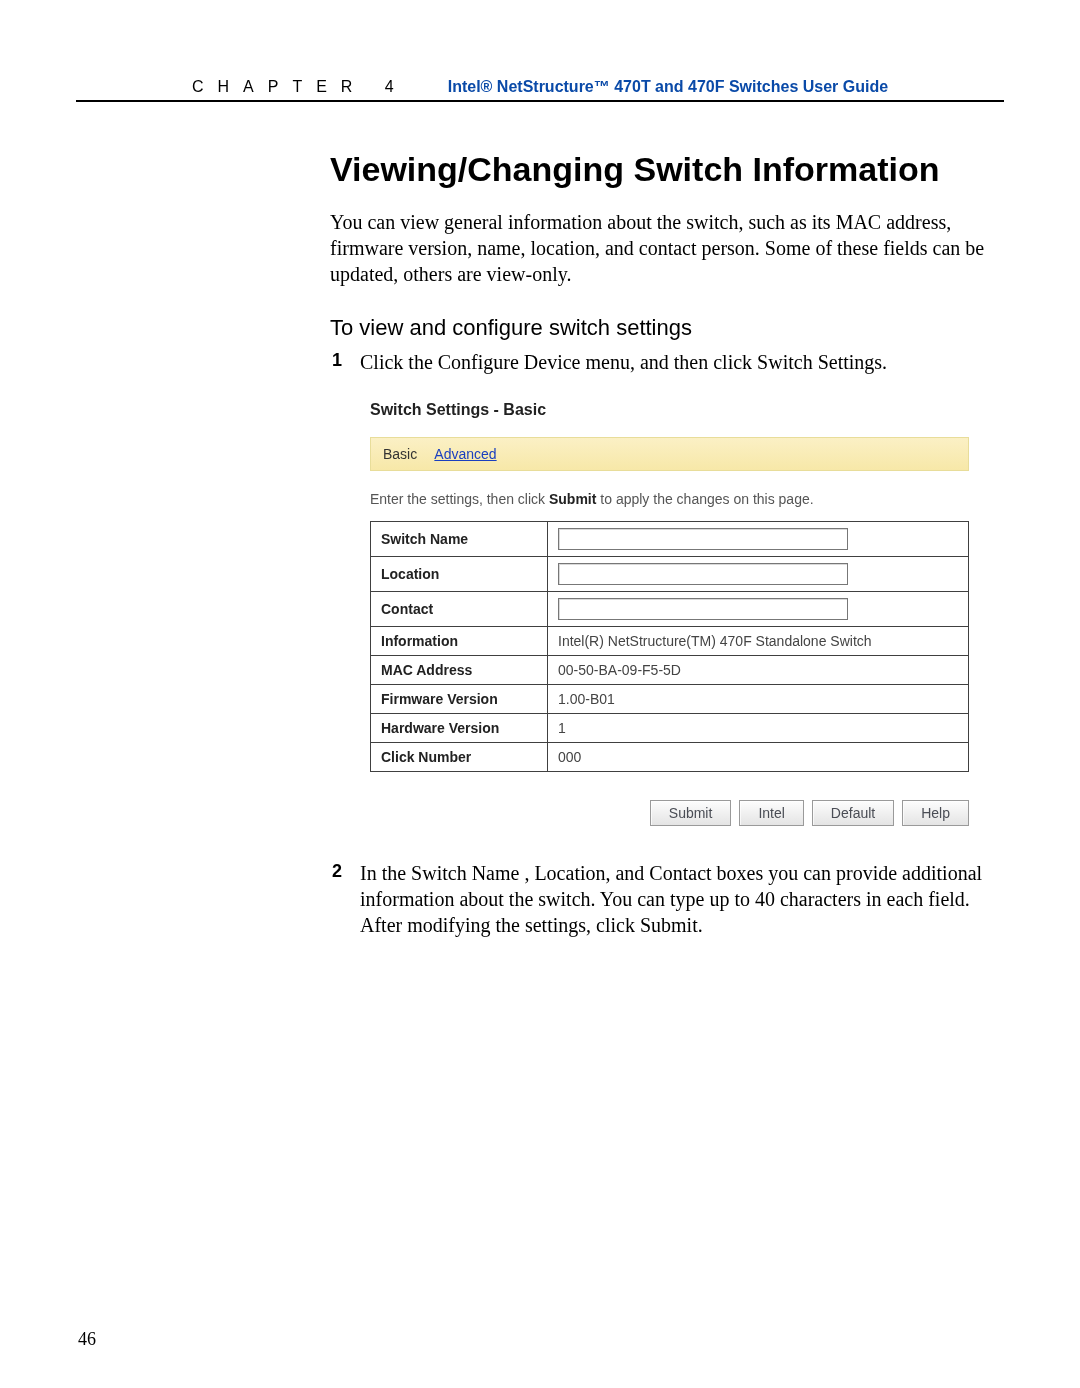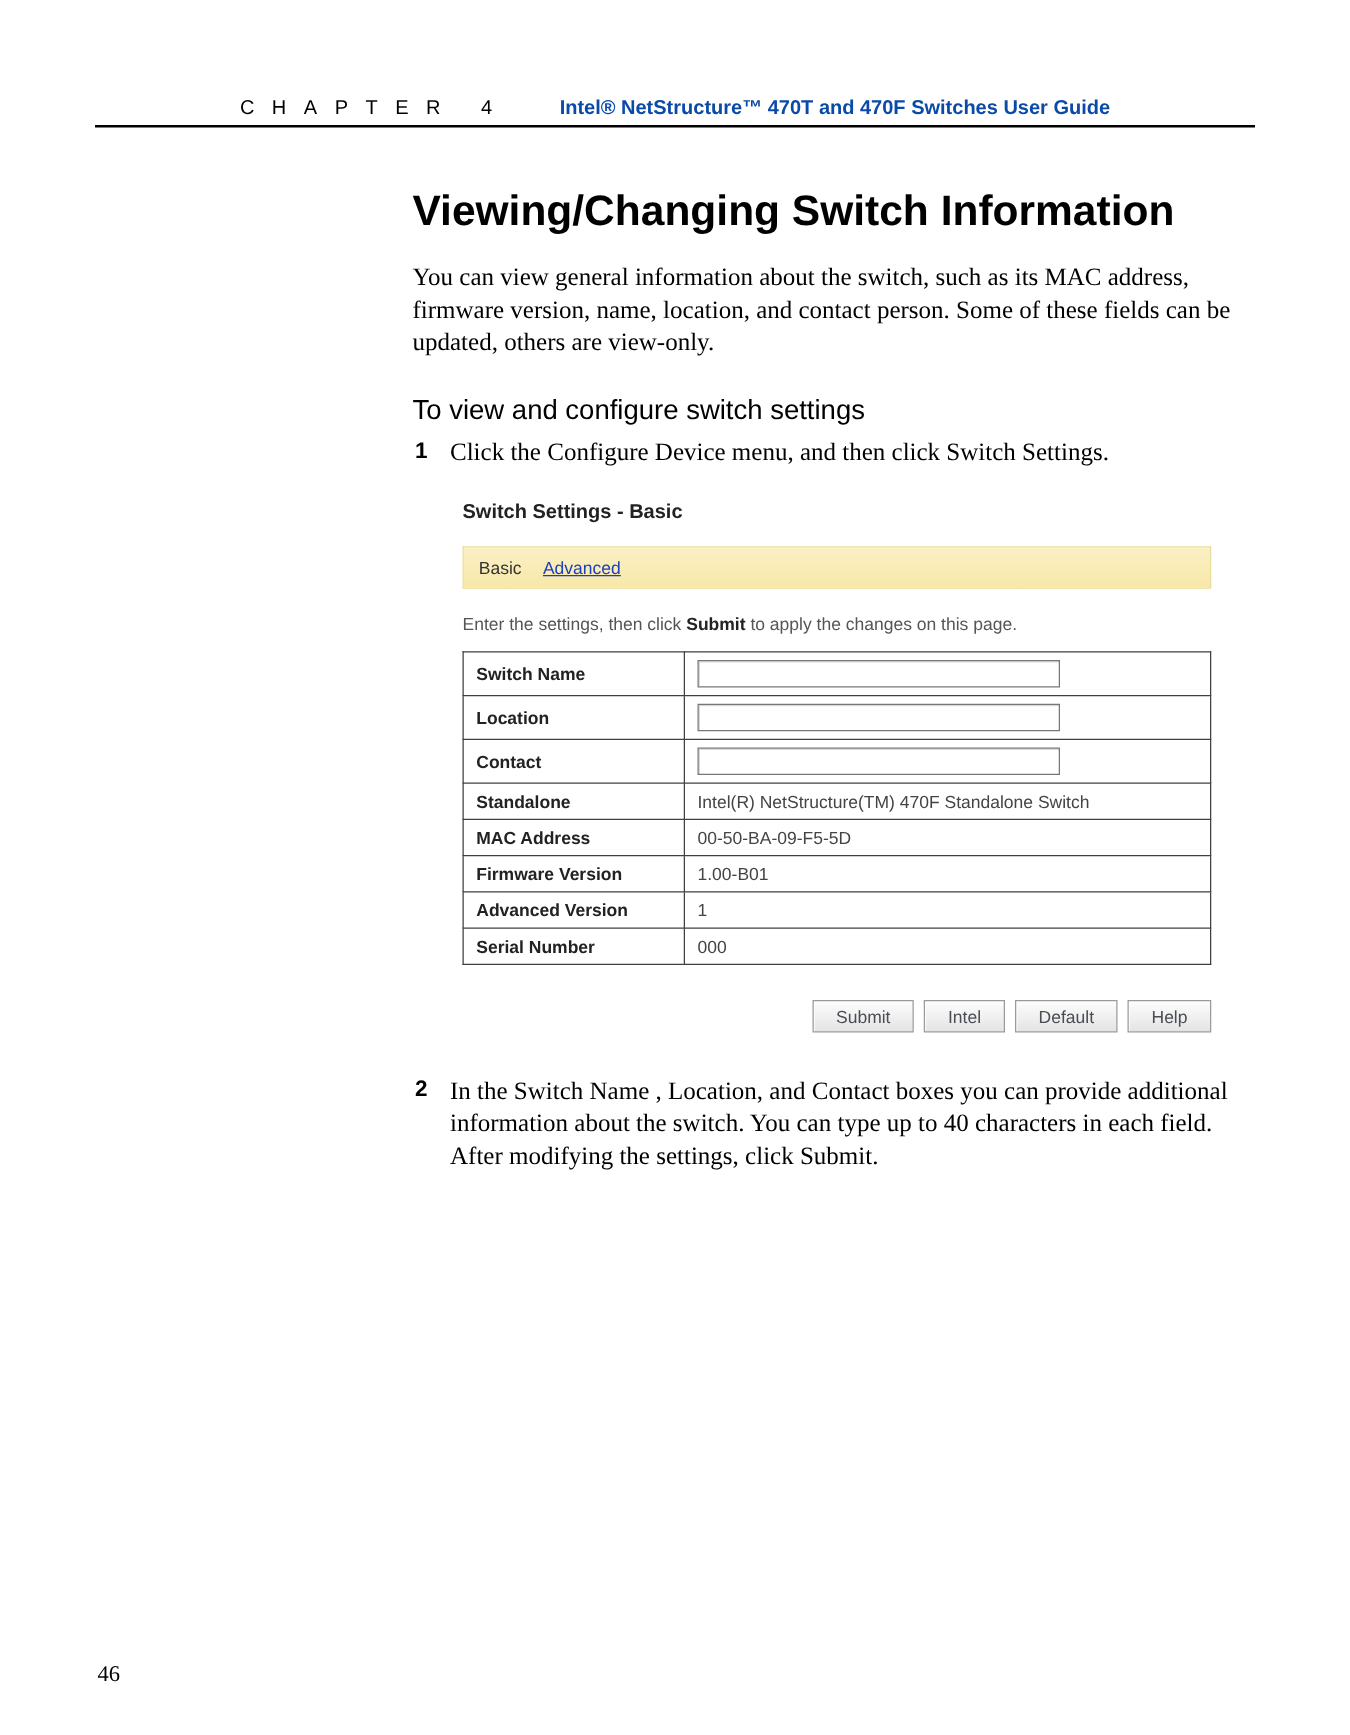--- a/index.html
+++ b/index.html
@@ -216,37 +216,37 @@
                 <input class="txt-input" type="text" value="" style="">
               </td>
         </tr>
         <tr>
           <th>Contact</th>
           <td>
                 <input class="txt-input" type="text" value="" style="">
               </td>
         </tr>
         <tr>
-          <th>Standalone</th>
+          <th>Information</th>
           <td>Intel(R) NetStructure(TM) 470F Standalone Switch</td>
         </tr>
         <tr>
           <th>MAC Address</th>
           <td>00-50-BA-09-F5-5D</td>
         </tr>
         <tr>
           <th>Firmware Version</th>
           <td>1.00-B01</td>
         </tr>
         <tr>
-          <th>Advanced Version</th>
+          <th>Hardware Version</th>
           <td>1</td>
         </tr>
         <tr>
-          <th>Serial Number</th>
+          <th>Click Number</th>
           <td>000</td>
         </tr>
       </tbody>
         </table>
 
       <div class="btnrow">
         <button class="btn">Submit</button>
         <button class="btn">Intel</button>
         <button class="btn">Default</button>
         <button class="btn">Help</button>

